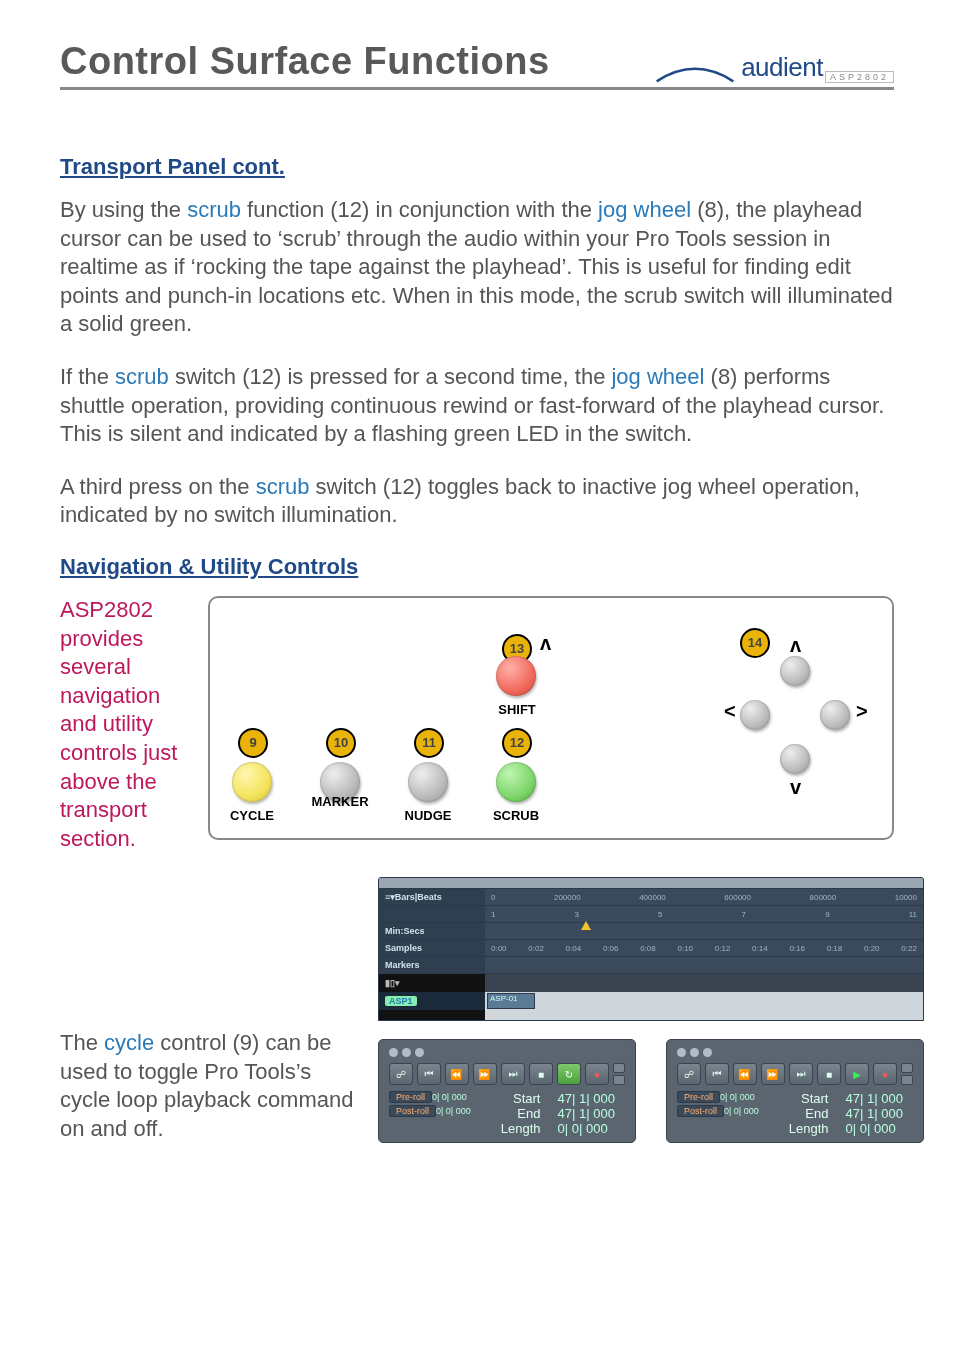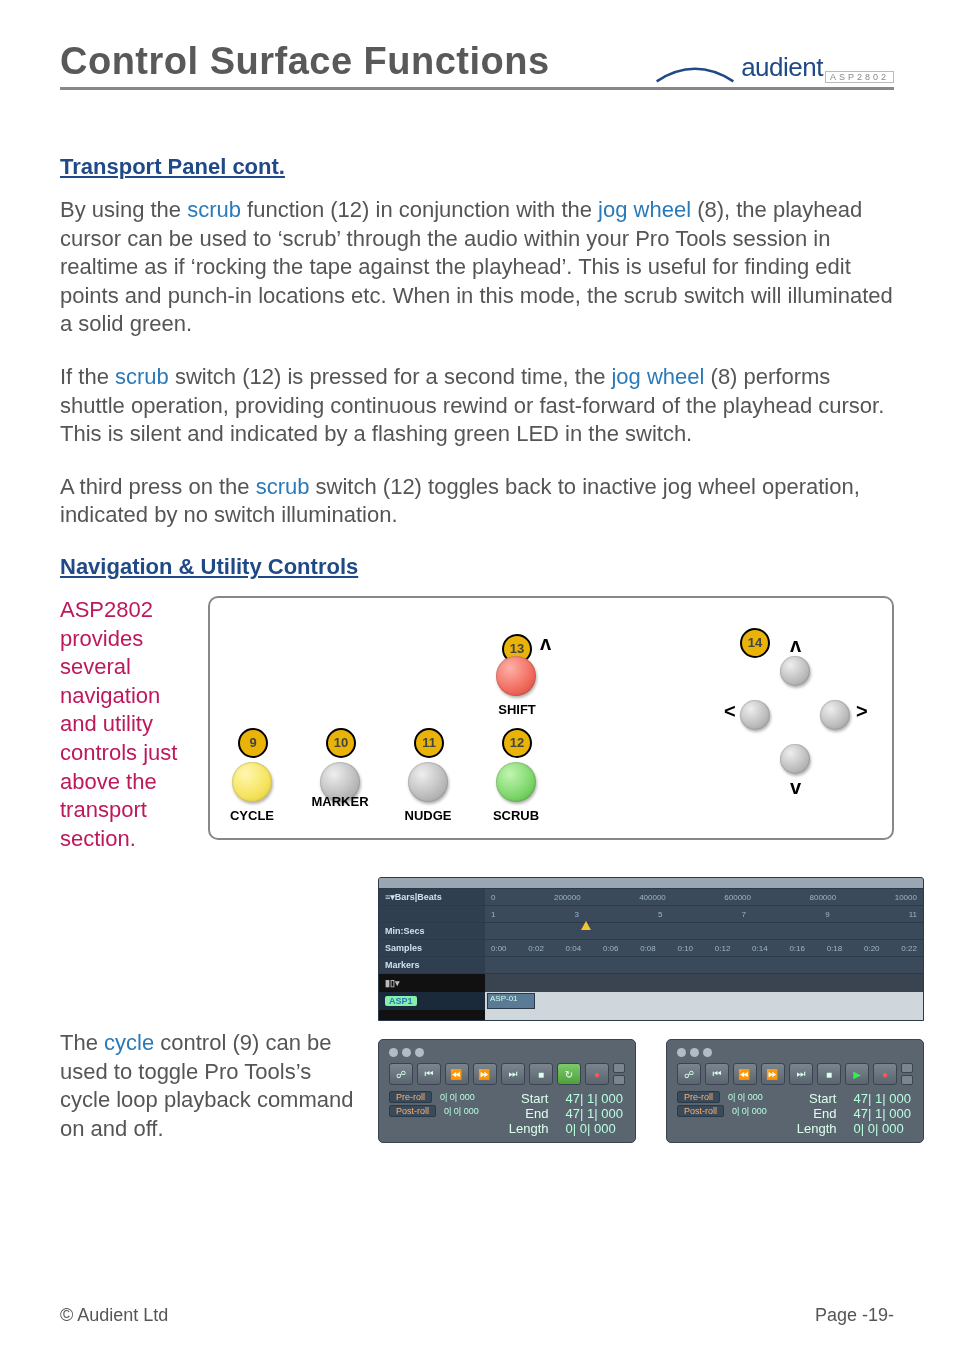--- a/index.html
+++ b/index.html
@@ -268,21 +268,21 @@
     display: flex;
     gap: 30px;
     align-items: flex-start;
   }
   .pt-roll-col {
     display: flex;
     flex-direction: column;
     gap: 2px;
     font-size: 9px;
   }
-  .pt-roll-col .line { display: flex; gap: 8px; align-items: center; }
+  .pt-roll-col .line { display: flex; gap: 0; align-items: center; }
   .pt-pill {
     background: #3a4a5a;
     border: 1px solid #2a3a4a;
     border-radius: 2px;
     padding: 0 6px;
     color: #ffb070;
     font-size: 9px;
   }
   .pt-num { color: #b8ffe0; }
   .pt-roll-right {
@@ -540,18 +540,14 @@
                 <div>47| 1| 000</div>
                 <div>0| 0| 000</div>
               </div>
             </div>
           </div>
         </div>
       </div>
     </div>
   </div>
 
-  <div class="footer">
-    <span>© Audient Ltd</span>
-    <span>Page -19-</span>
-  </div>
 
 </div>
 
 </body></html>

